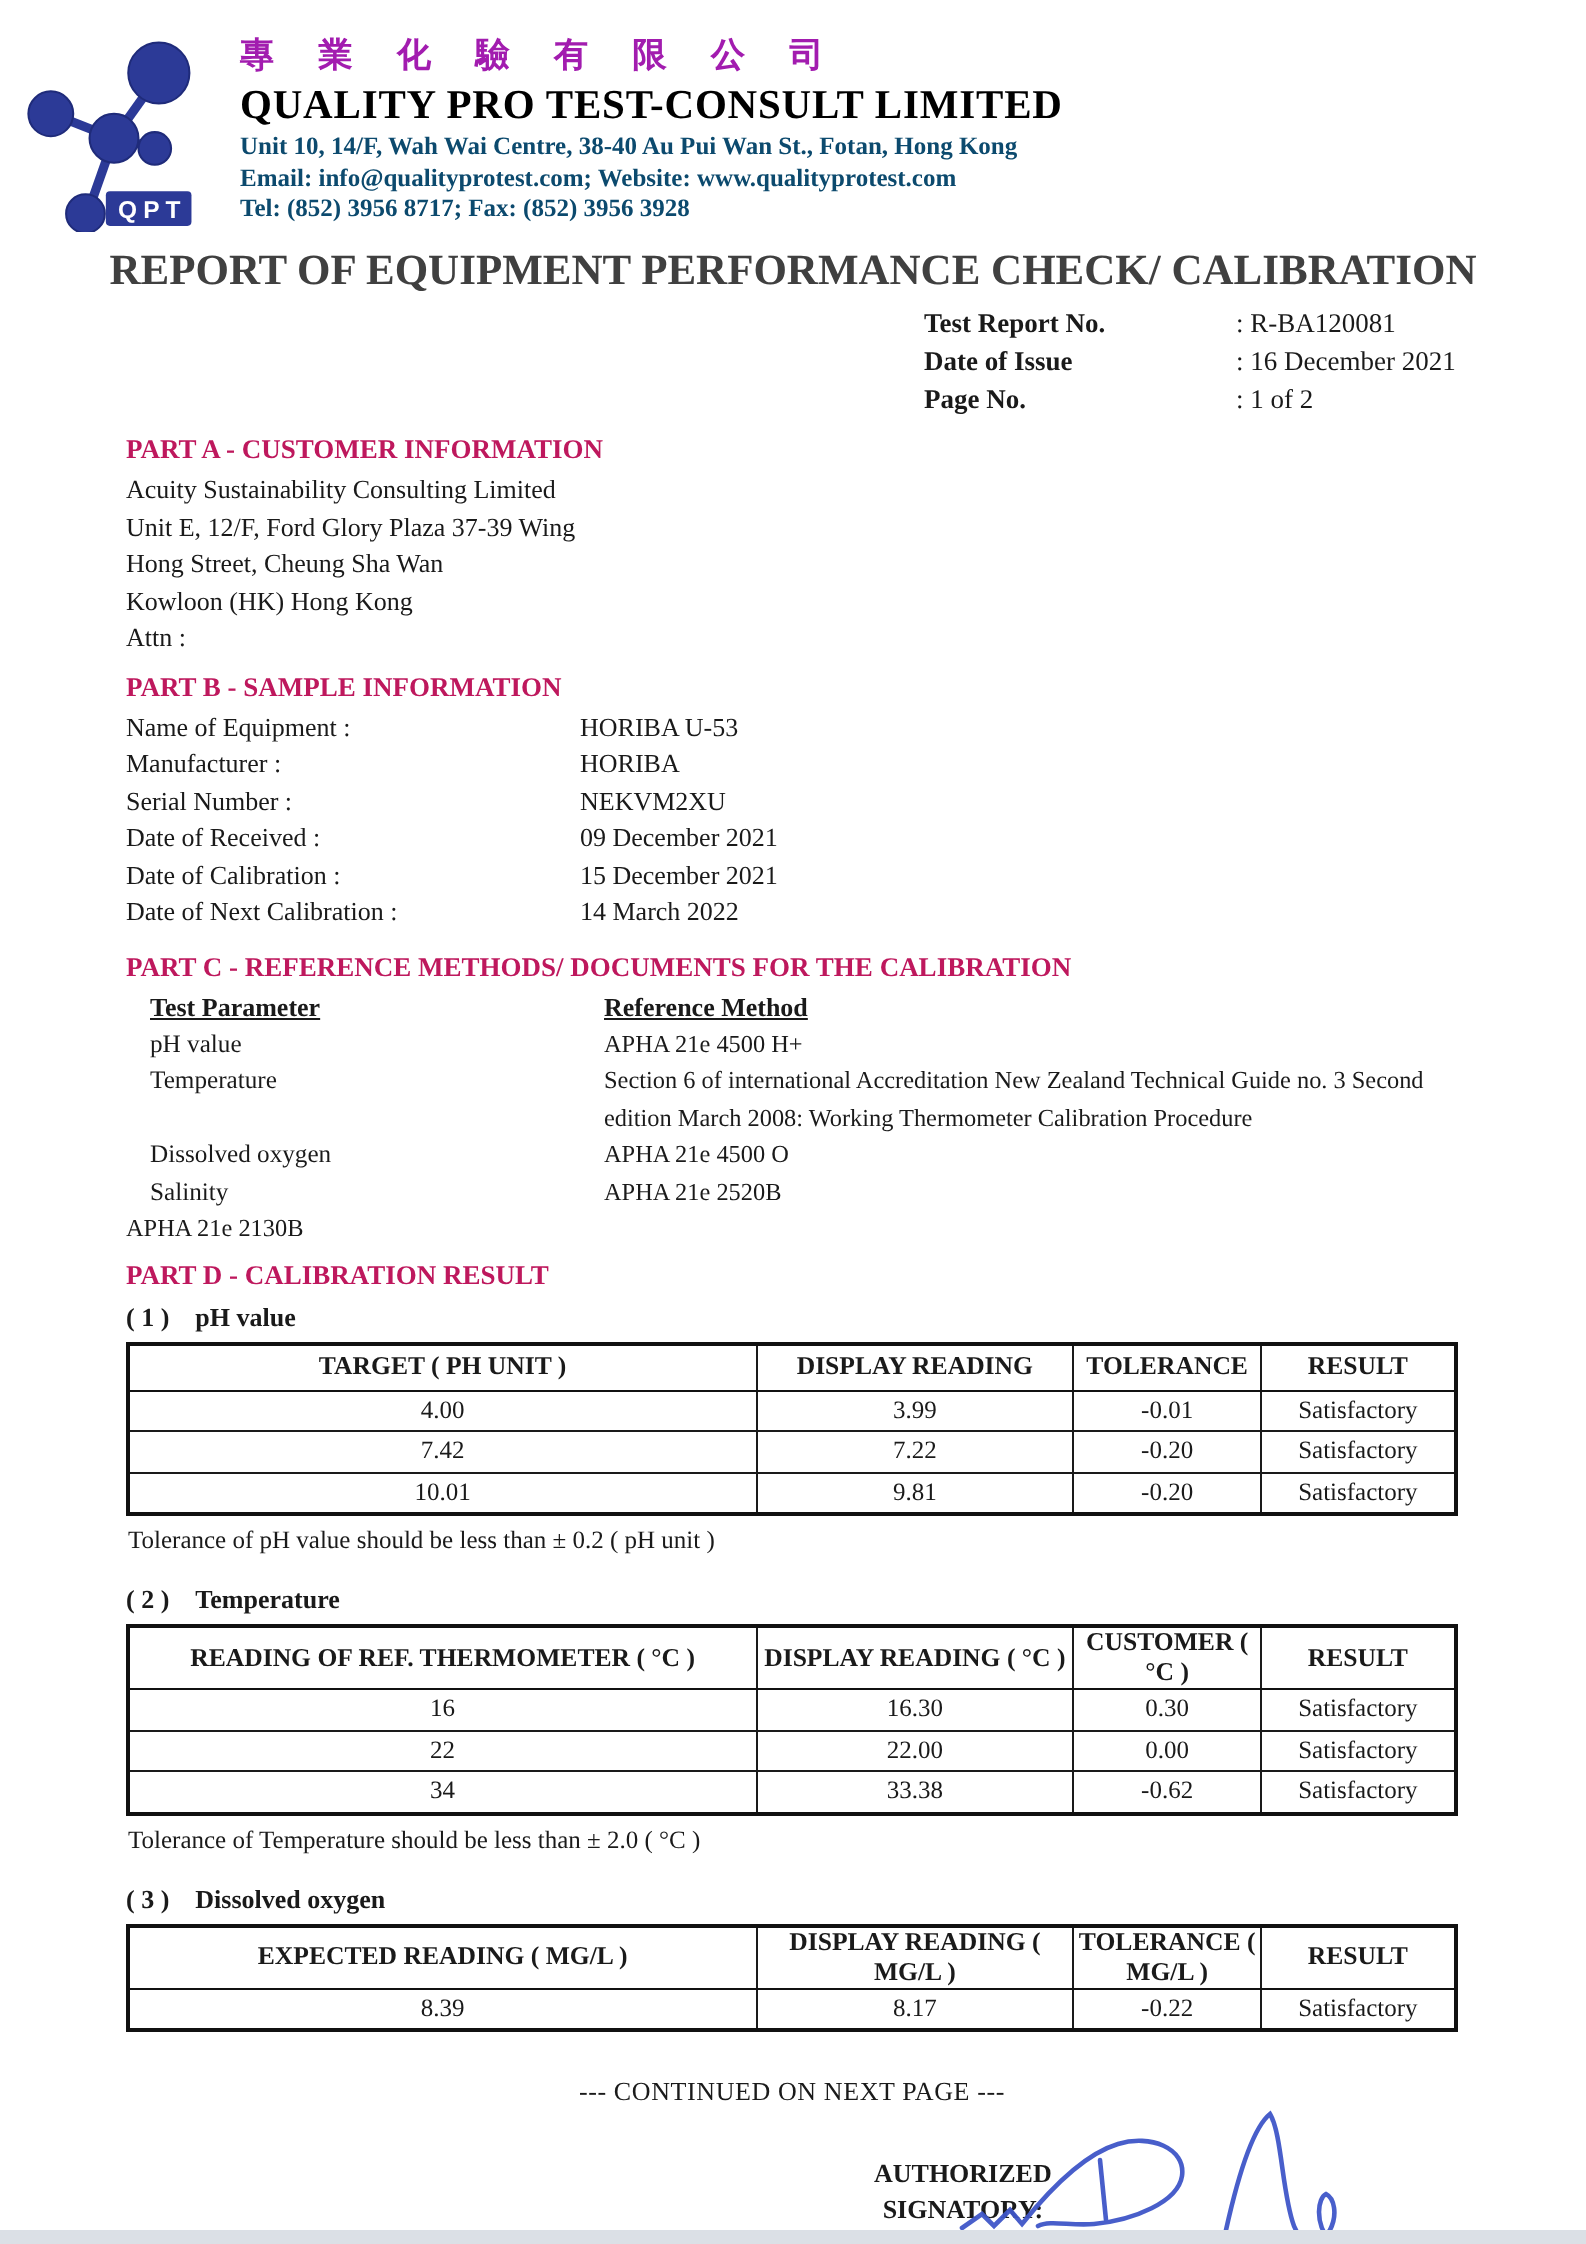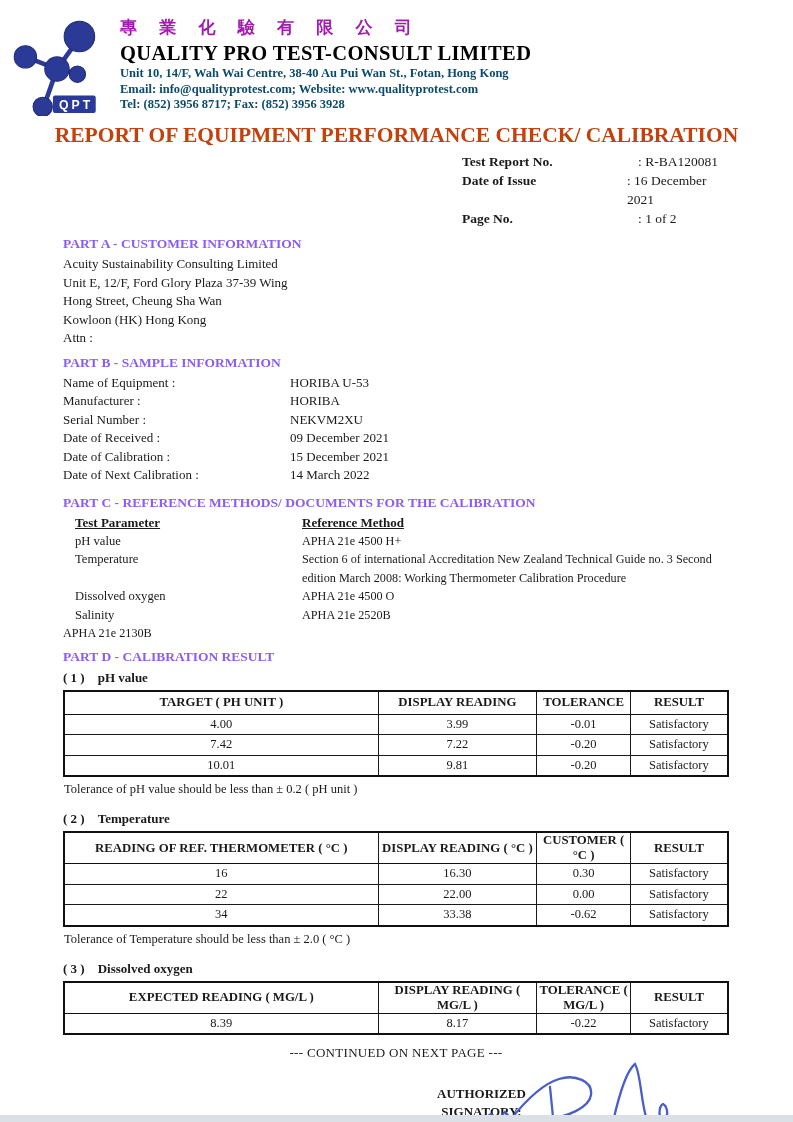--- a/index.html
+++ b/index.html
@@ -7,27 +7,27 @@
         font-family:"Liberation Serif", serif;color:#1a1a1a;}
   
   .header{display:flex;gap:14px;margin:10px 0 0 8px;height:106px;}
   .logo{width:98px;height:106px;flex:0 0 auto;}
   .logo svg{width:98px;height:106px;display:block;}
   .head-text{padding-top:6px;}
   .cn{font-size:17px;font-weight:bold;letter-spacing:9px;color:#a21caf;}
   .en{font-size:20.5px;font-weight:bold;color:#000000;margin-top:3px;letter-spacing:.4px;}
   .addr{font-size:12.5px;font-weight:bold;color:#0c4a6e;line-height:14.5px;margin-top:1px;}
   
-  .title{font-size:21.5px;font-weight:bold;text-align:center;margin:7px 0 0 0;color:#c2410c;}
+  .title{font-size:21.5px;font-weight:bold;text-align:center;margin:7px 0 0 0;color:#404040;}
   .content{margin:0 64px 0 63px;}
   .report-info{margin:4px 0 0 399px;}
-  .info-row{display:flex;line-height:19px;font-size:13.5px;gap:20px;}
+  .info-row{display:flex;line-height:19px;font-size:13.5px;}
   .info-label{width:156px;font-weight:bold;}
   
-  h2{font-size:13.5px;font-weight:bold;margin:0;color:#8b5cf6;}
+  h2{font-size:13.5px;font-weight:bold;margin:0;color:#be185d;}
   .part-a h2{margin-top:8px;}
   .part-b h2{margin-top:7px;}
   .part-c h2{margin-top:10px;}
   .part-d h2{margin-top:6px;}
   .lines{margin-top:3px;}
   .line{font-size:13px;line-height:18.5px;}
   .fields{margin-top:3px;}
   .field-row{font-size:13px;line-height:18.5px;display:flex;}
   .f-label{width:227px;flex:0 0 auto;}
   .pc-head{display:flex;font-size:13px;line-height:19px;margin-top:2px;font-weight:bold;}
@@ -41,21 +41,21 @@
   .pd-section + .pd-section{margin-top:13px;}
   .pd-sub{font-weight:bold;font-size:13px;line-height:18px;}
   .pd-num{margin-right:13px;}
   .cal-table{width:100%;border-collapse:collapse;table-layout:fixed;margin-top:3px;
              border:2px solid #111;}
   .cal-table th,.cal-table td{border:1px solid #1a1a1a;text-align:center;padding:0;}
   .cal-table th{height:22px;font-size:12.8px;font-weight:bold;border-bottom:1.5px solid #111;}
   .cal-table td{height:19.5px;font-size:12.5px;}
   .pd-note{font-size:12.5px;line-height:16px;margin:4px 0 0 1px;}
   
-  .continued{text-align:center;font-size:13px;margin-top:10px;letter-spacing:.3px;}
+  .continued{text-align:center;font-size:13px;margin-top:22px;letter-spacing:.3px;}
   .sig-block{position:relative;height:86px;margin-top:12px;}
   .sig-label{position:absolute;left:374px;top:12px;font-weight:bold;font-size:13px;
              line-height:18px;text-align:center;}
   .sig-svg{position:absolute;left:412px;top:-16px;width:228px;height:102px;}
   .scan-edge{position:absolute;left:0;right:0;bottom:0;height:7px;background:#dbe0e6;}
 </style>
 </head>
 <body>
 
 <div class="page">

